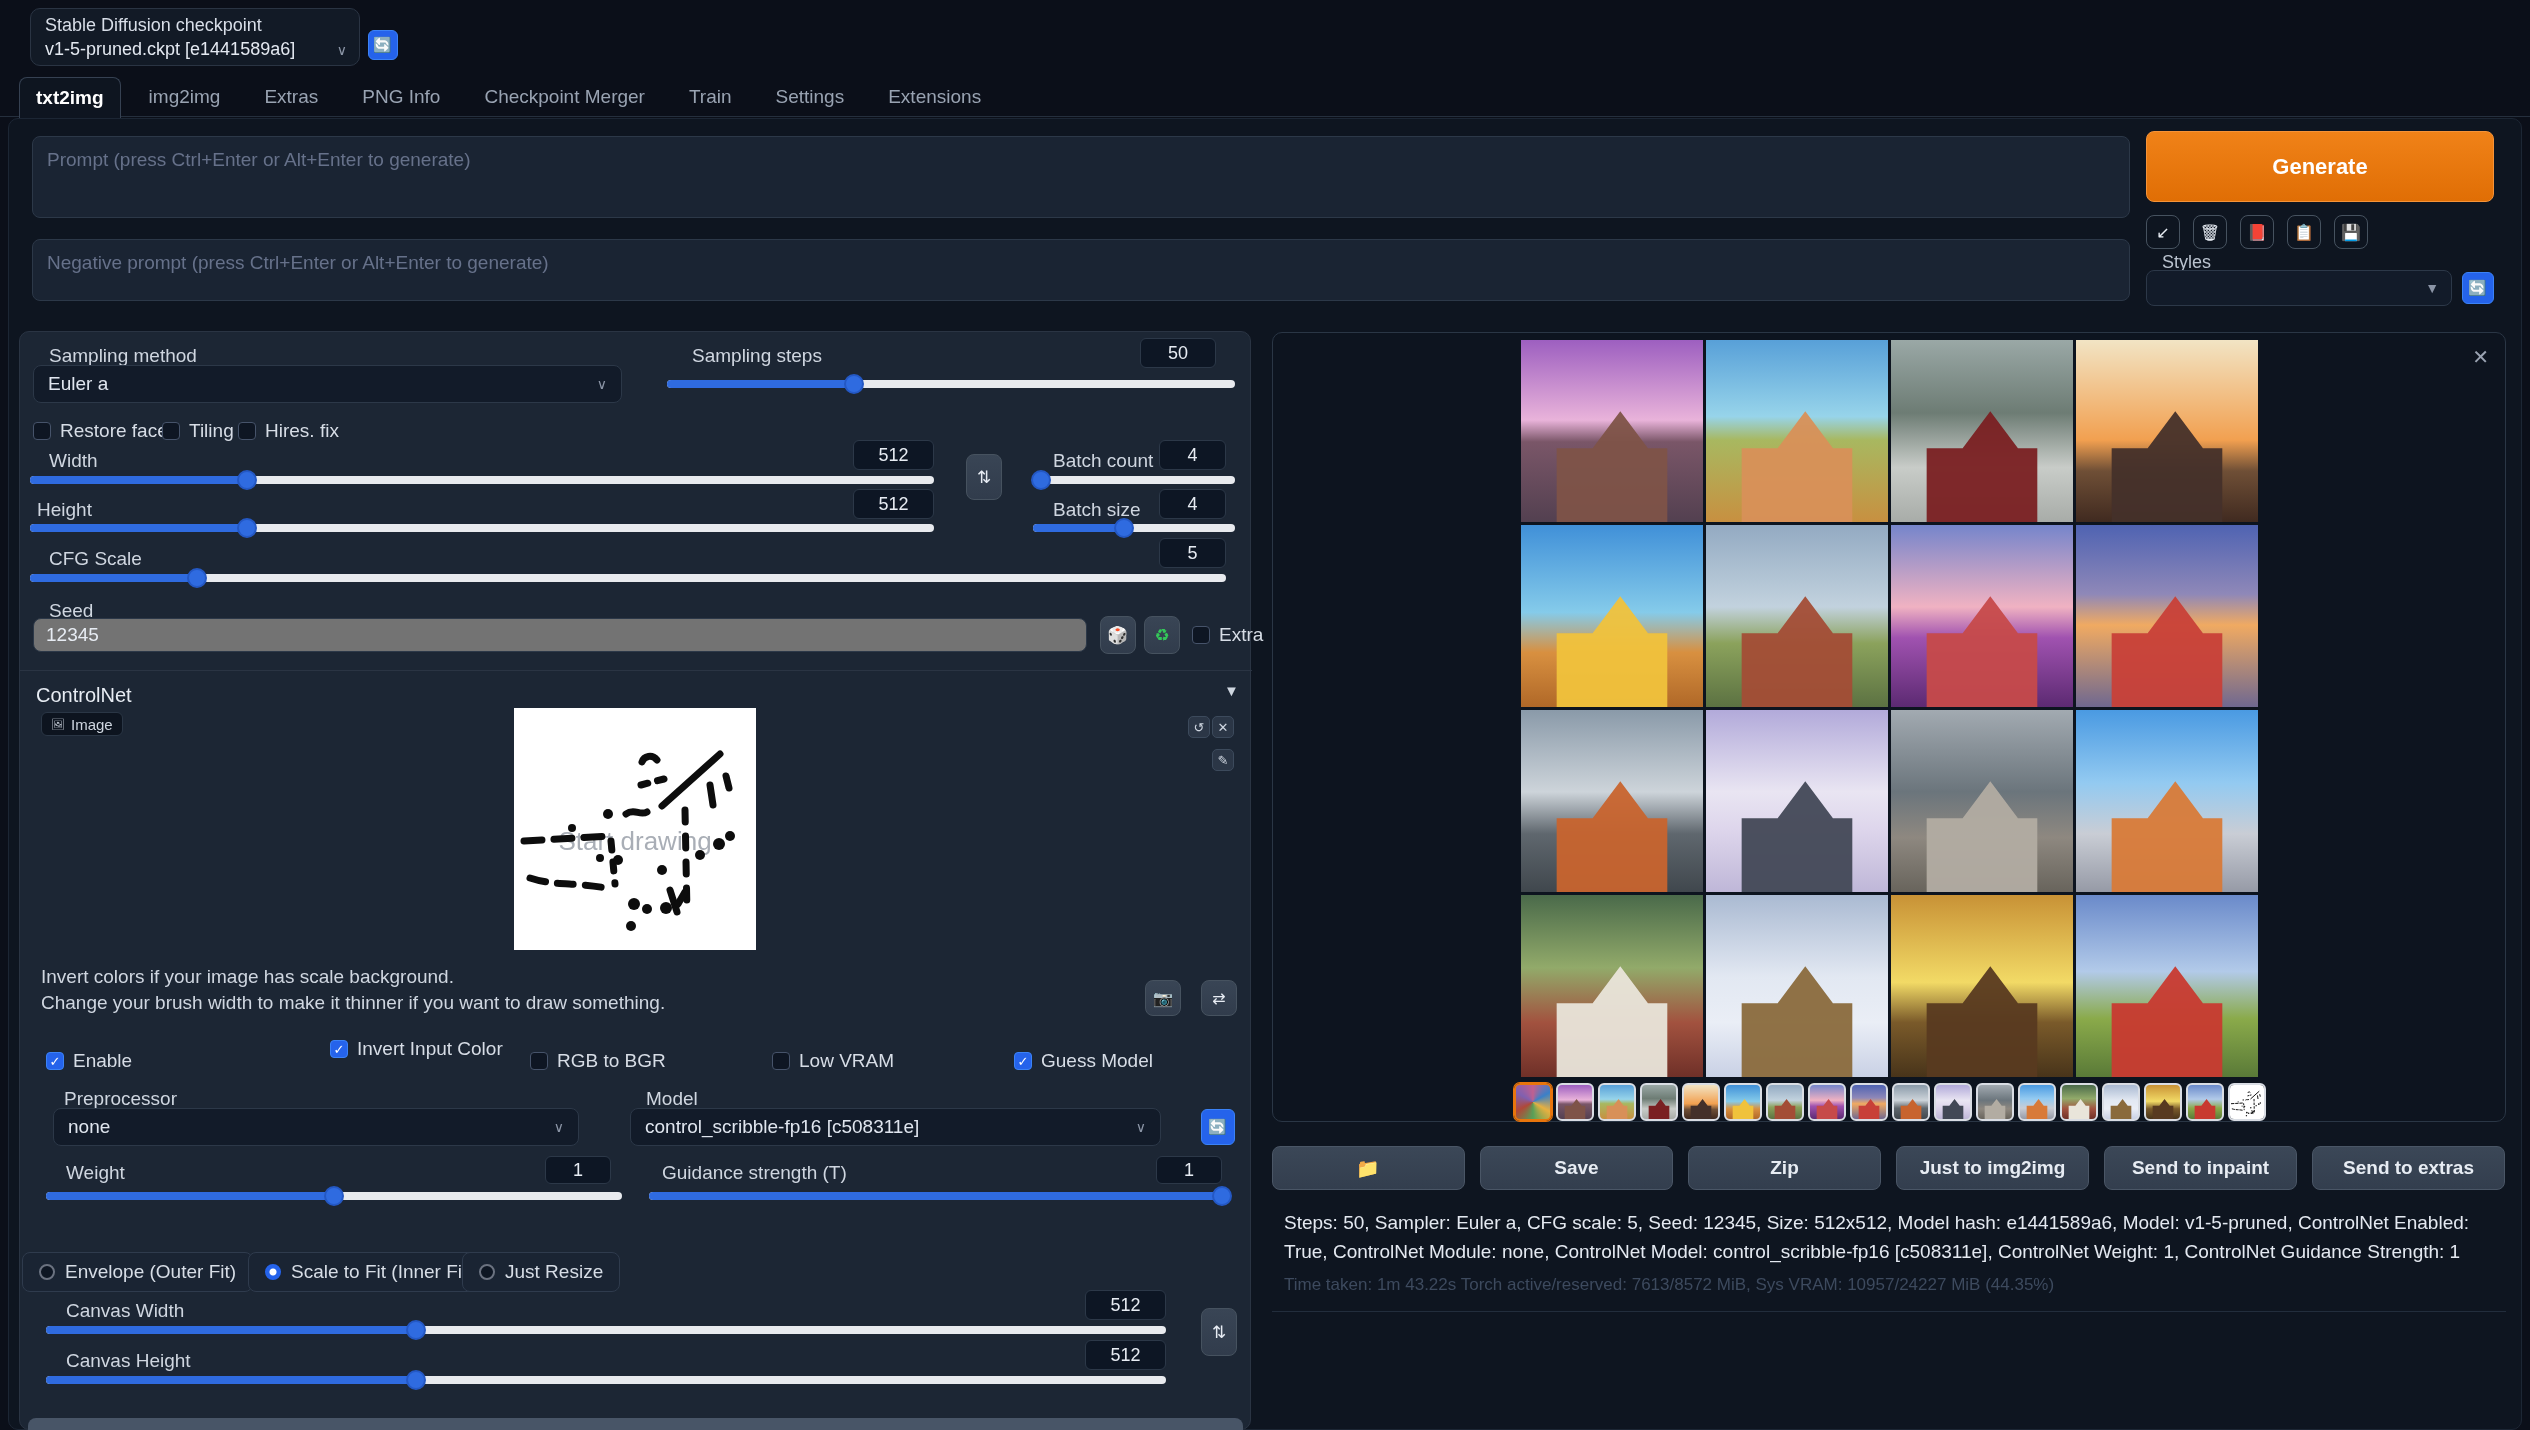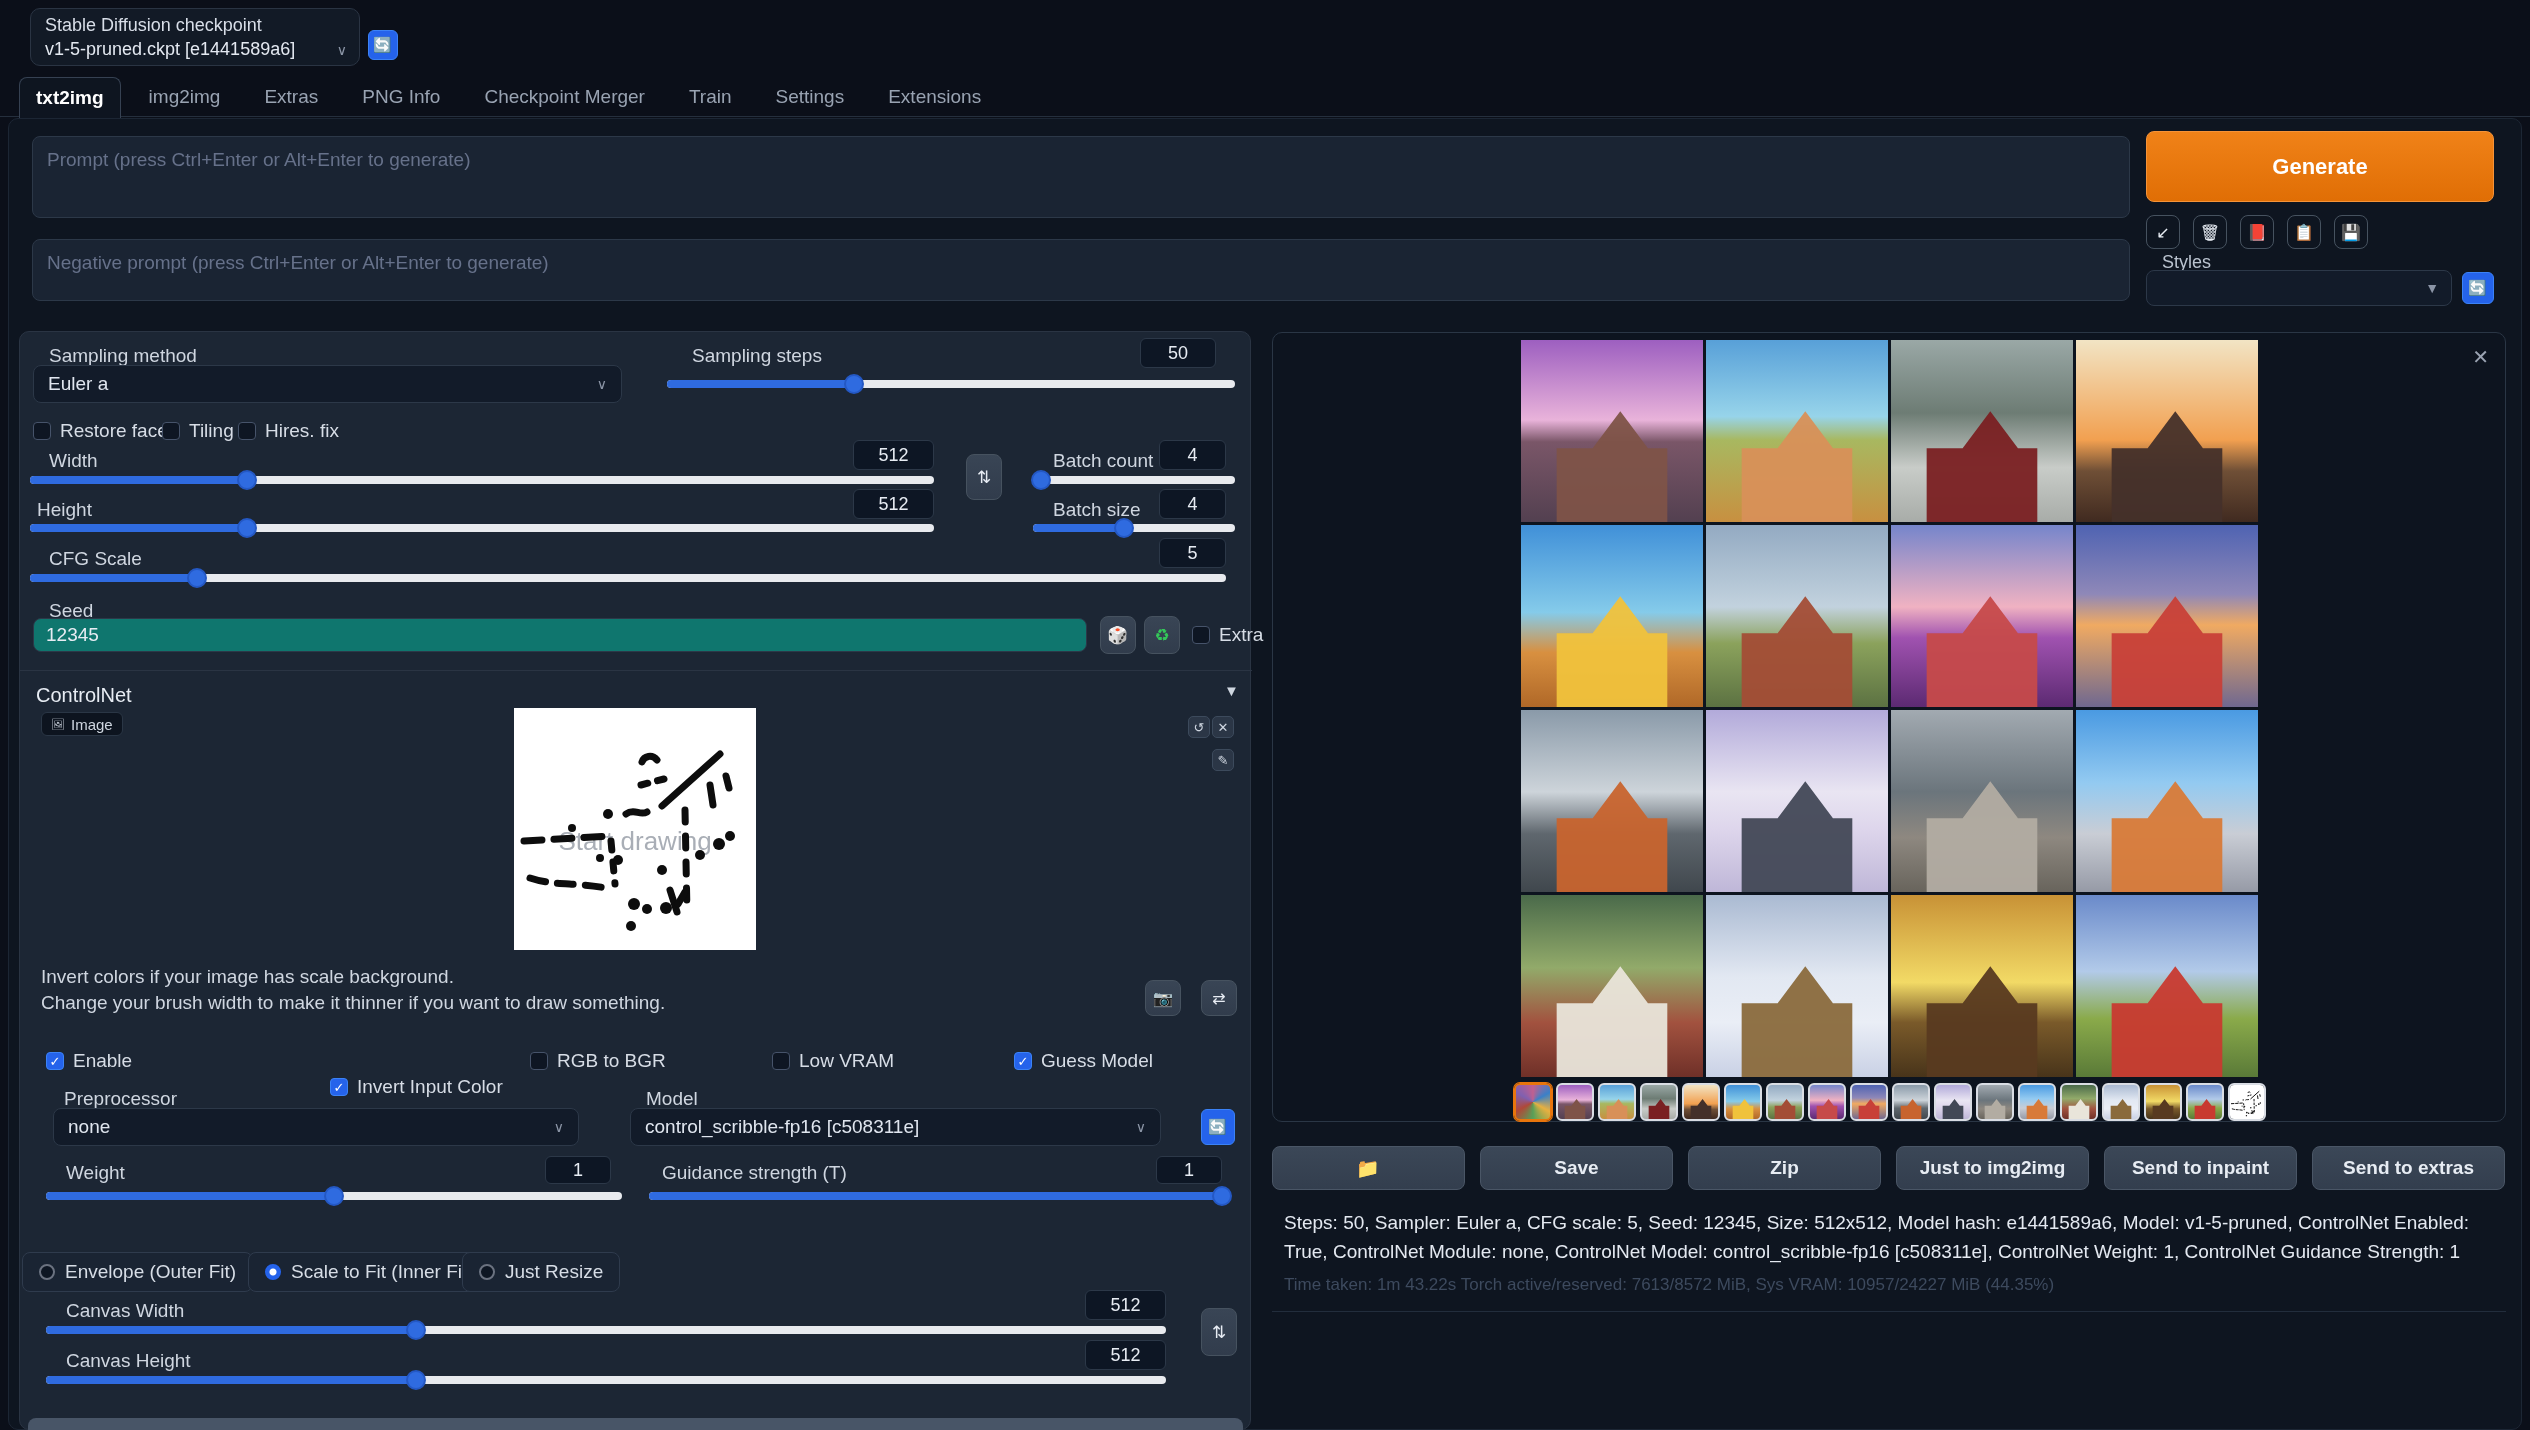--- a/index.html
+++ b/index.html
@@ -37,21 +37,21 @@
   #generate-btn { position:absolute; left:2146px; top:131px; width:348px; height:71px; background:linear-gradient(180deg,#f08218,#e06e05); border:1px solid #f59338; border-radius:8px; color:#fff; font-size:22px; font-weight:bold; display:flex; align-items:center; justify-content:center; cursor:pointer; }
   #tools-row { position:absolute; left:2146px; top:215px; display:flex; gap:13px; }
   .tool-btn { width:34px; height:34px; background:linear-gradient(180deg,#39455
 5,#313c4c); border:1px solid #46525f; border-radius:8px; display:flex; align-items:center; justify-content:center; font-size:16px; color:#e7ecf3; cursor:pointer; }
   #styles-label { position:absolute; left:2162px; top:252px; font-size:18px; color:#bac3cf; }
   #styles-select { position:absolute; left:2146px; top:270px; width:306px; height:36px; background:#121b29; border:1px solid #2c3848; border-radius:8px; display:flex; align-items:center; justify-content:flex-end; padding:0 12px; }
 
   
   .select { position:absolute; background:#121b29; border:1px solid #2c3848; border-radius:8px; color:#e0e6ef; font-size:19px; display:flex; align-items:center; justify-content:space-between; padding:0 14px; }
   .num { position:absolute; background:#0d1624; border:1px solid #2c3848; border-radius:6px; color:#e7ecf3; font-size:18px; display:flex; align-items:center; justify-content:center; }
-  .text-input { position:absolute; background:#0f766e; border:1px solid #2c3848; border-radius:8px; color:#e7ecf3; font-size:19px; padding:0 12px; font-family:"Liberation Sans", sans-serif; }
+  .text-input { position:absolute; background:#737373; border:1px solid #2c3848; border-radius:8px; color:#e7ecf3; font-size:19px; padding:0 12px; font-family:"Liberation Sans", sans-serif; }
 
   
   .slider { position:absolute; height:8px; border-radius:4px; background:#e8eaee; cursor:pointer; }
   .slider .fill { position:absolute; left:0; top:0; bottom:0; border-radius:4px; background:#2f6be0; }
   .slider .thumb { position:absolute; top:50%; transform:translate(-50%,-50%); width:20px; height:20px; border-radius:50%; background:#2f6be0; border:2px solid #2458c4; }
 
   
   .cb { position:absolute; display:flex; align-items:center; gap:9px; font-size:19px; color:#d7dde6; cursor:pointer; }
   .cb .box { width:18px; height:18px; border-radius:4px; border:1px solid #46536a; background:#0e1623; display:flex; align-items:center; justify-content:center; font-size:13px; color:#fff; flex:none; }
   .cb.checked .box { background:#2563eb; border-color:#3b82f6; }
@@ -258,21 +258,21 @@
   <div class="lbl" style="left:21px;top:634px;">Invert colors if your image has scale background.</div>
   <div class="lbl" style="left:21px;top:660px;">Change your brush width to make it thinner if you want to draw something.</div>
 
   <div class="icon-btn" style="left:1125px;top:648px;width:36px;height:36px;font-size:16px;">📷</div>
   <div class="icon-btn" style="left:1181px;top:648px;width:36px;height:36px;font-size:16px;">⇄</div>
 
   <div class="cb checked" style="left:26px;top:718px;">
       <span class="box"></span>
       <span>Enable</span>
     </div>
-  <div class="cb checked" style="left:268px;top:744px;padding-left:42px;">
+  <div class="cb checked" style="left:268px;top:706px;padding-left:42px;">
       <span class="box"></span>
       <span>Invert Input Color</span>
     </div>
   <div class="cb" style="left:510px;top:718px;">
       <span class="box"></span>
       <span>RGB to BGR</span>
     </div>
   <div class="cb" style="left:752px;top:718px;">
       <span class="box"></span>
       <span>Low VRAM</span>

